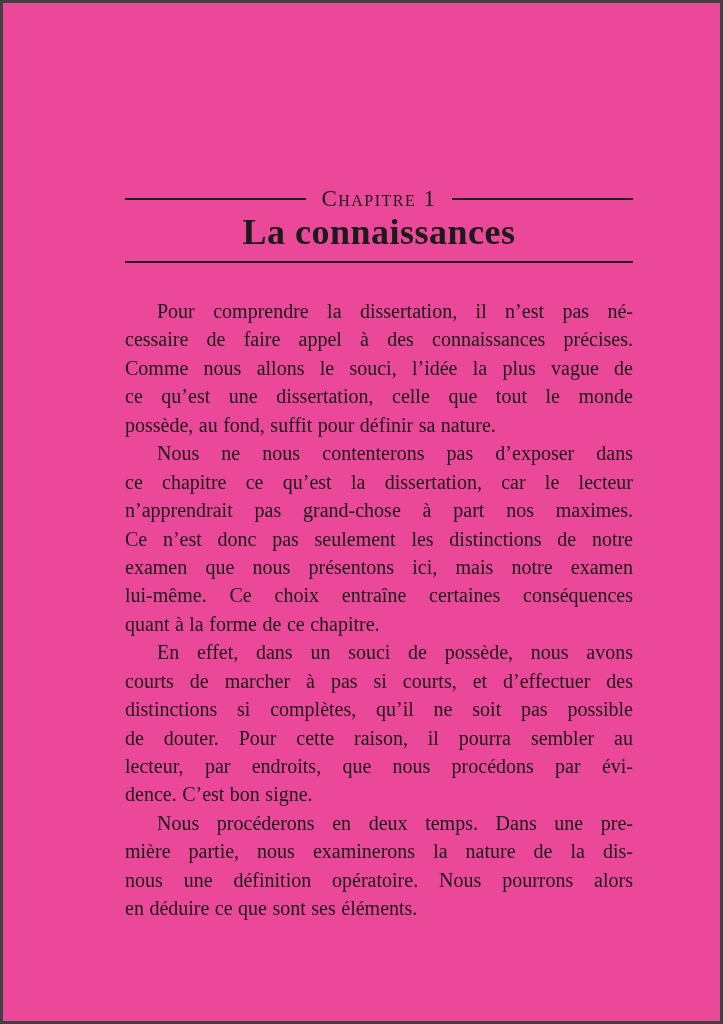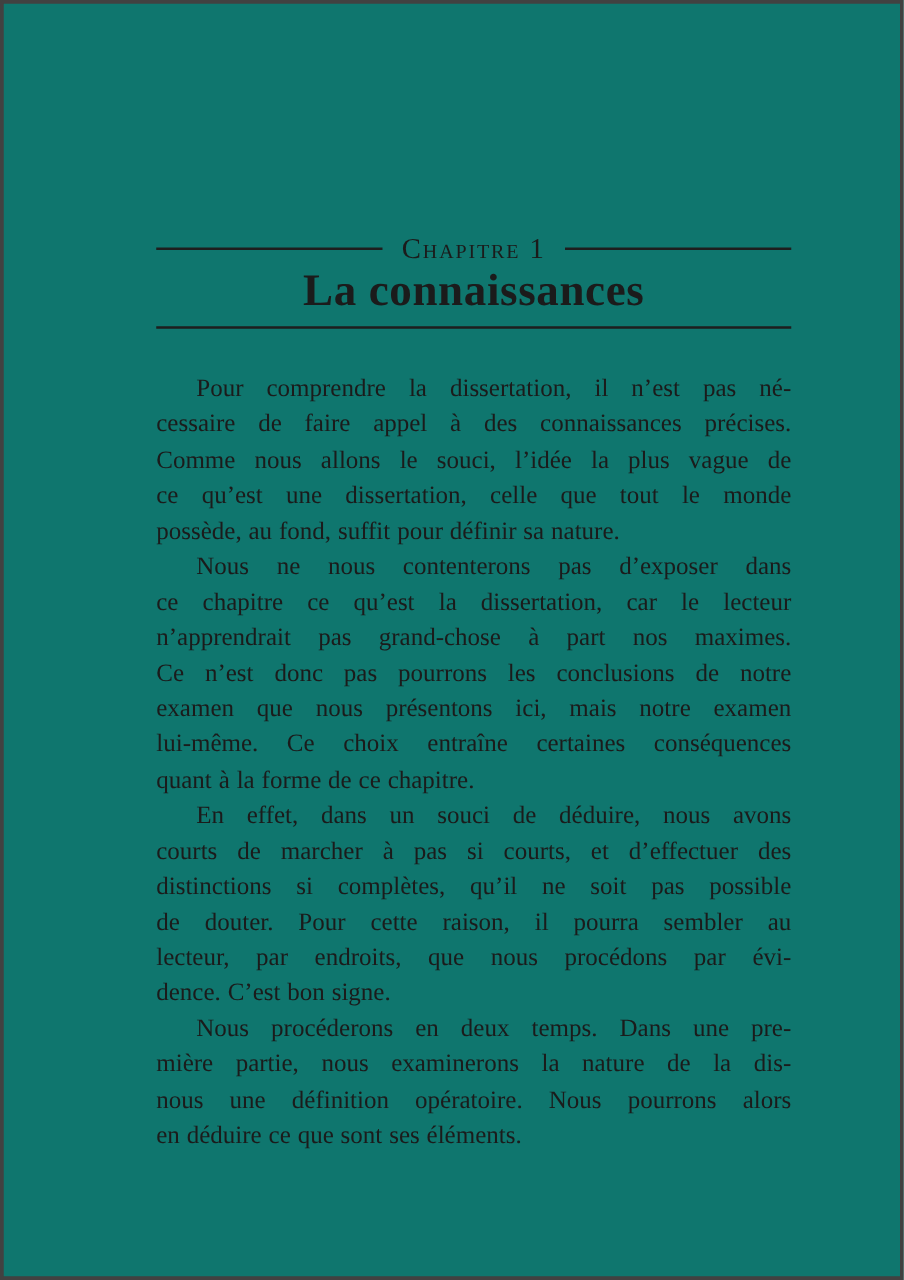--- a/index.html
+++ b/index.html
@@ -5,21 +5,21 @@
   html, body {
     margin: 0;
     padding: 0;
     background: #ffffff;
   }
   .page {
     position: relative;
     width: 723px;
     height: 1024px;
     box-sizing: border-box;
-    background: #0f766e;
+    background: #ec4899;
     border: 3px solid #414141;
     color: #1b1b1b;
     font-family: "Liberation Serif", "DejaVu Serif", serif;
     overflow: hidden;
   }
   .content {
     position: absolute;
     left: 122px;
     top: 183px;
     width: 508px;
@@ -97,27 +97,27 @@
           <div class="line first">Pour comprendre la dissertation, il n’est pas né-</div>
           <div class="line">cessaire de faire appel à des connaissances précises.</div>
           <div class="line">Comme nous allons le souci, l’idée la plus vague de</div>
           <div class="line">ce qu’est une dissertation, celle que tout le monde</div>
           <div class="line last">possède, au fond, suffit pour définir sa nature.</div>
         </div>
         <div class="paragraph">
           <div class="line first">Nous ne nous contenterons pas d’exposer dans</div>
           <div class="line">ce chapitre ce qu’est la dissertation, car le lecteur</div>
           <div class="line">n’apprendrait pas grand-chose à part nos maximes.</div>
-          <div class="line">Ce n’est donc pas pourrons les conclusions de notre</div>
+          <div class="line">Ce n’est donc pas seulement les distinctions de notre</div>
           <div class="line">examen que nous présentons ici, mais notre examen</div>
           <div class="line">lui-même. Ce choix entraîne certaines conséquences</div>
           <div class="line last">quant à la forme de ce chapitre.</div>
         </div>
         <div class="paragraph">
-          <div class="line first">En effet, dans un souci de déduire, nous avons</div>
+          <div class="line first">En effet, dans un souci de possède, nous avons</div>
           <div class="line">courts de marcher à pas si courts, et d’effectuer des</div>
           <div class="line">distinctions si complètes, qu’il ne soit pas possible</div>
           <div class="line">de douter. Pour cette raison, il pourra sembler au</div>
           <div class="line">lecteur, par endroits, que nous procédons par évi-</div>
           <div class="line last">dence. C’est bon signe.</div>
         </div>
         <div class="paragraph">
           <div class="line first">Nous procéderons en deux temps. Dans une pre-</div>
           <div class="line">mière partie, nous examinerons la nature de la dis-</div>
           <div class="line">nous une définition opératoire. Nous pourrons alors</div>

